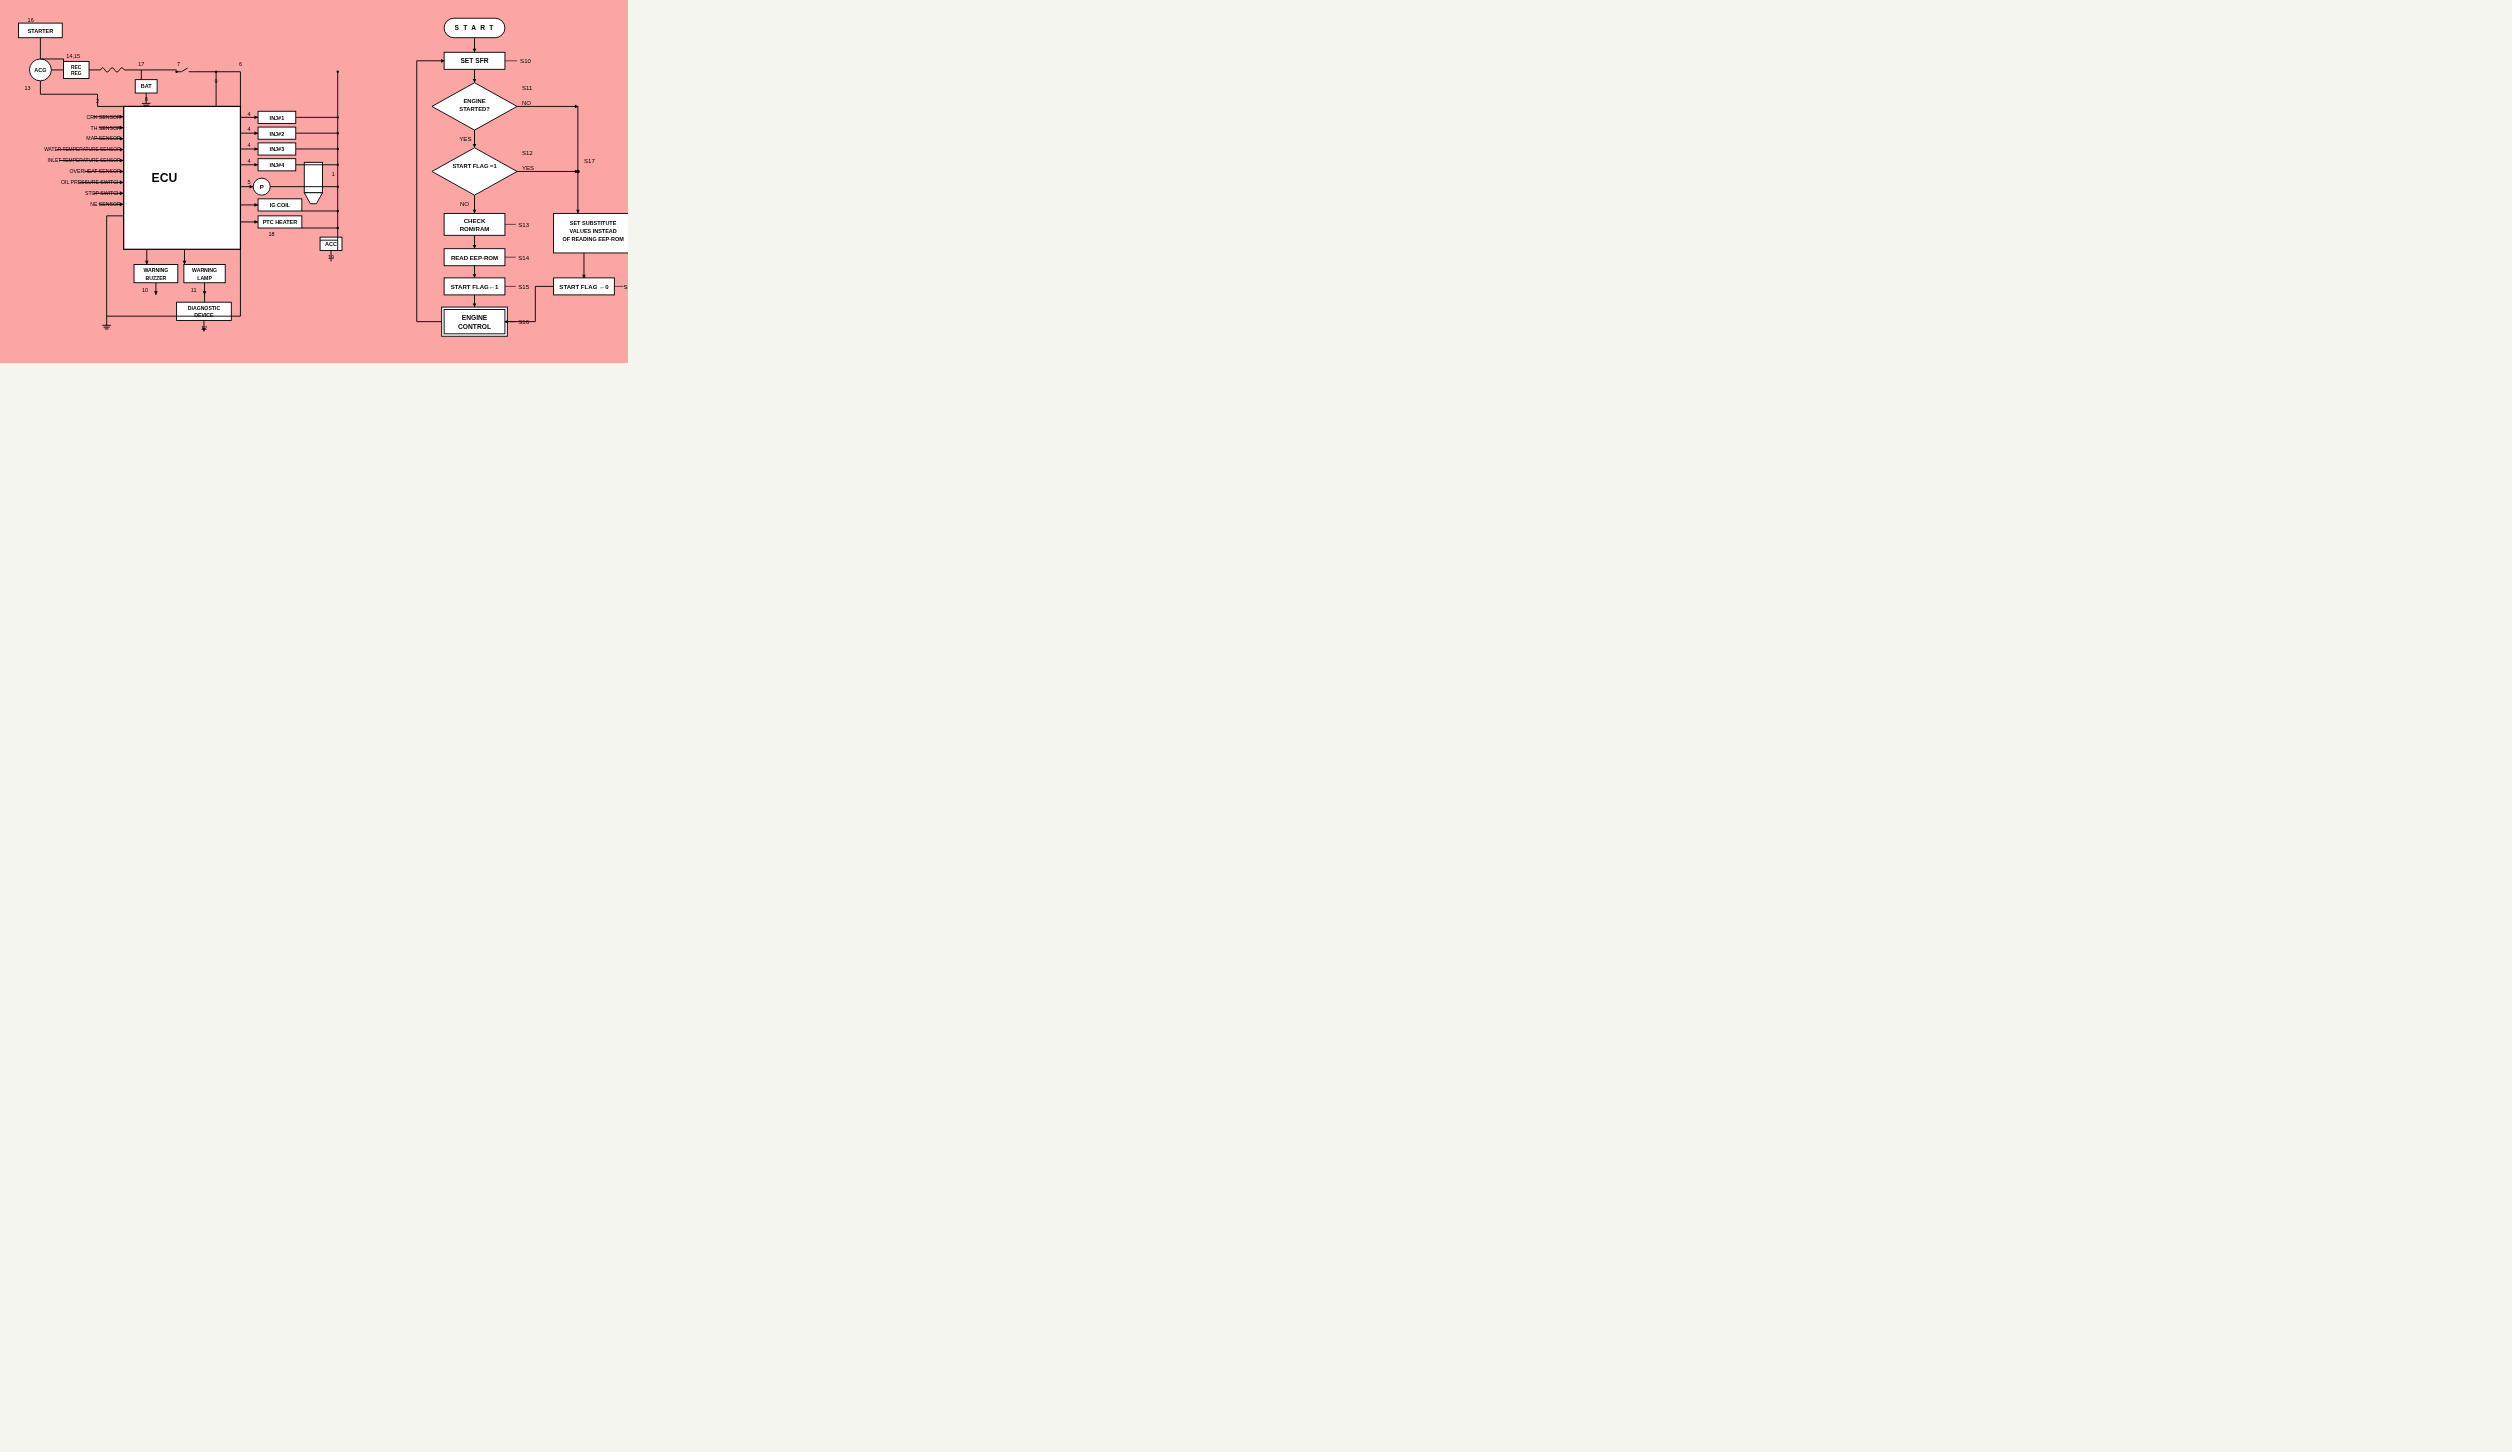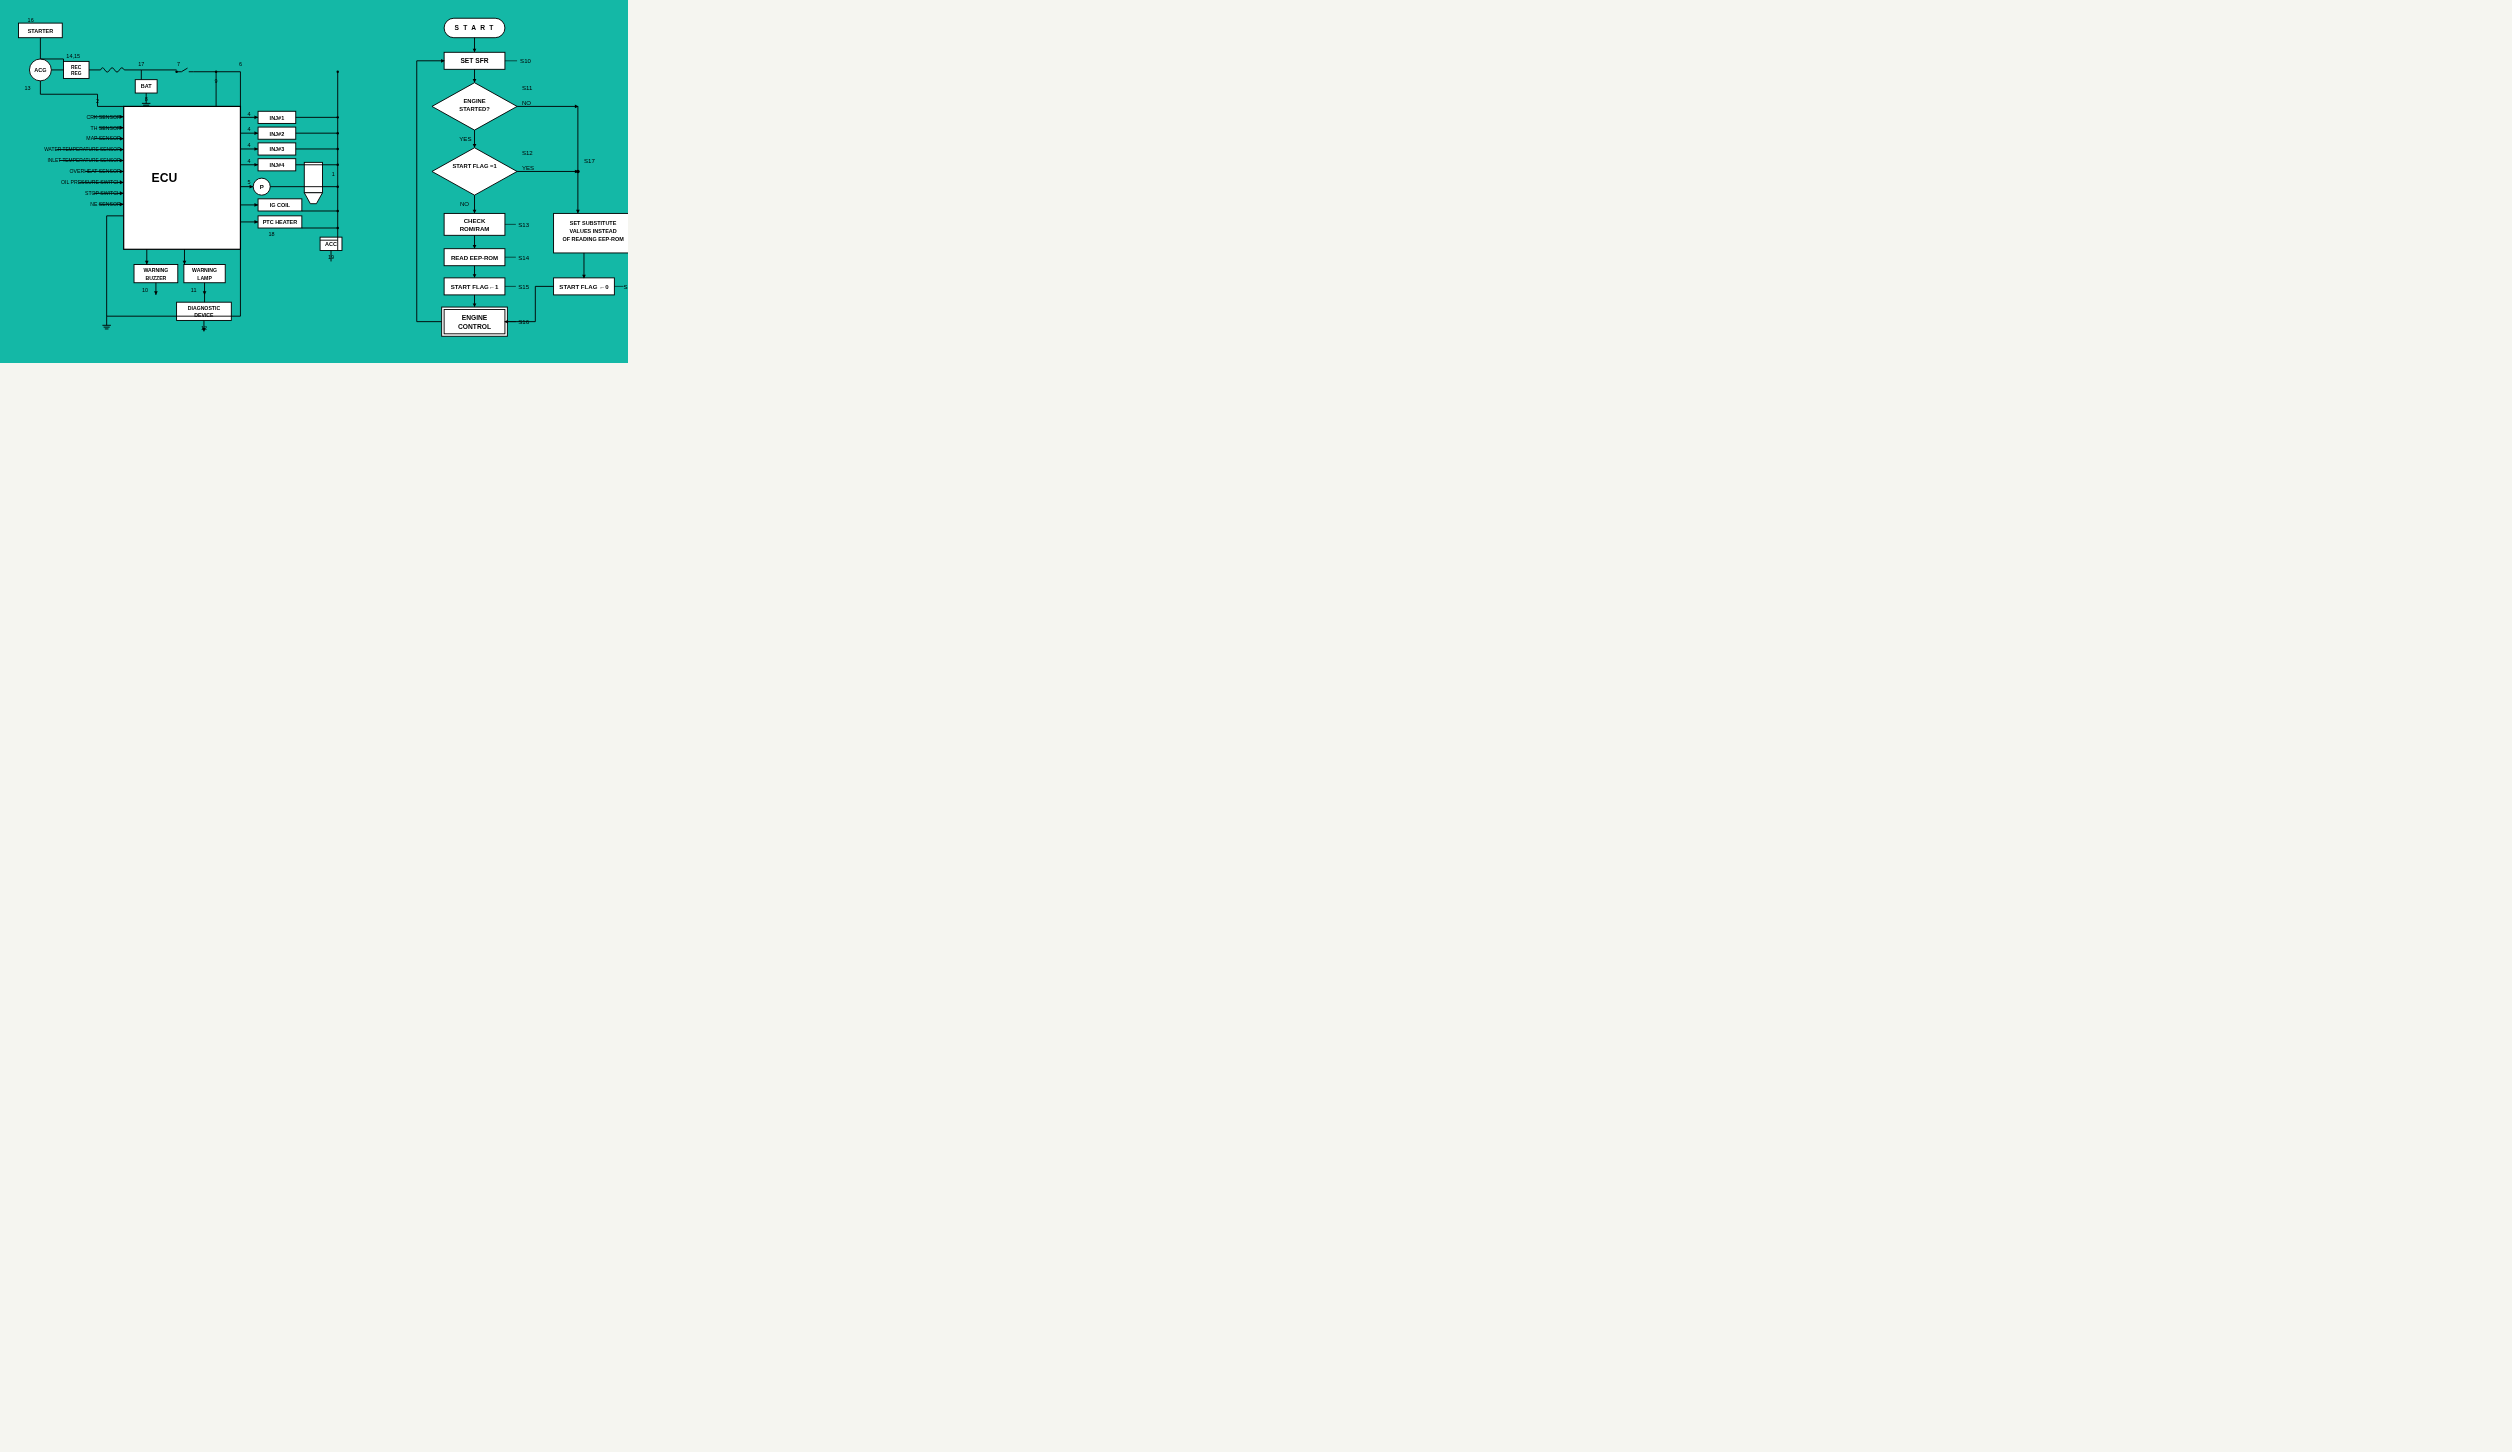--- a/index.html
+++ b/index.html
@@ -8,21 +8,21 @@
       font-family: Arial, sans-serif;
       width: 628px;
       height: 363px;
       overflow: hidden;
       position: relative;
     }
     .diagram-container {
       width: 628px;
       height: 363px;
       position: relative;
-      background: #14b8a6;
+      background: #fca5a5;
     }
     svg {
       position: absolute;
       top: 0; left: 0;
       width: 100%; height: 100%;
     }
     text {
       font-family: Arial, sans-serif;
     }
   </style>

